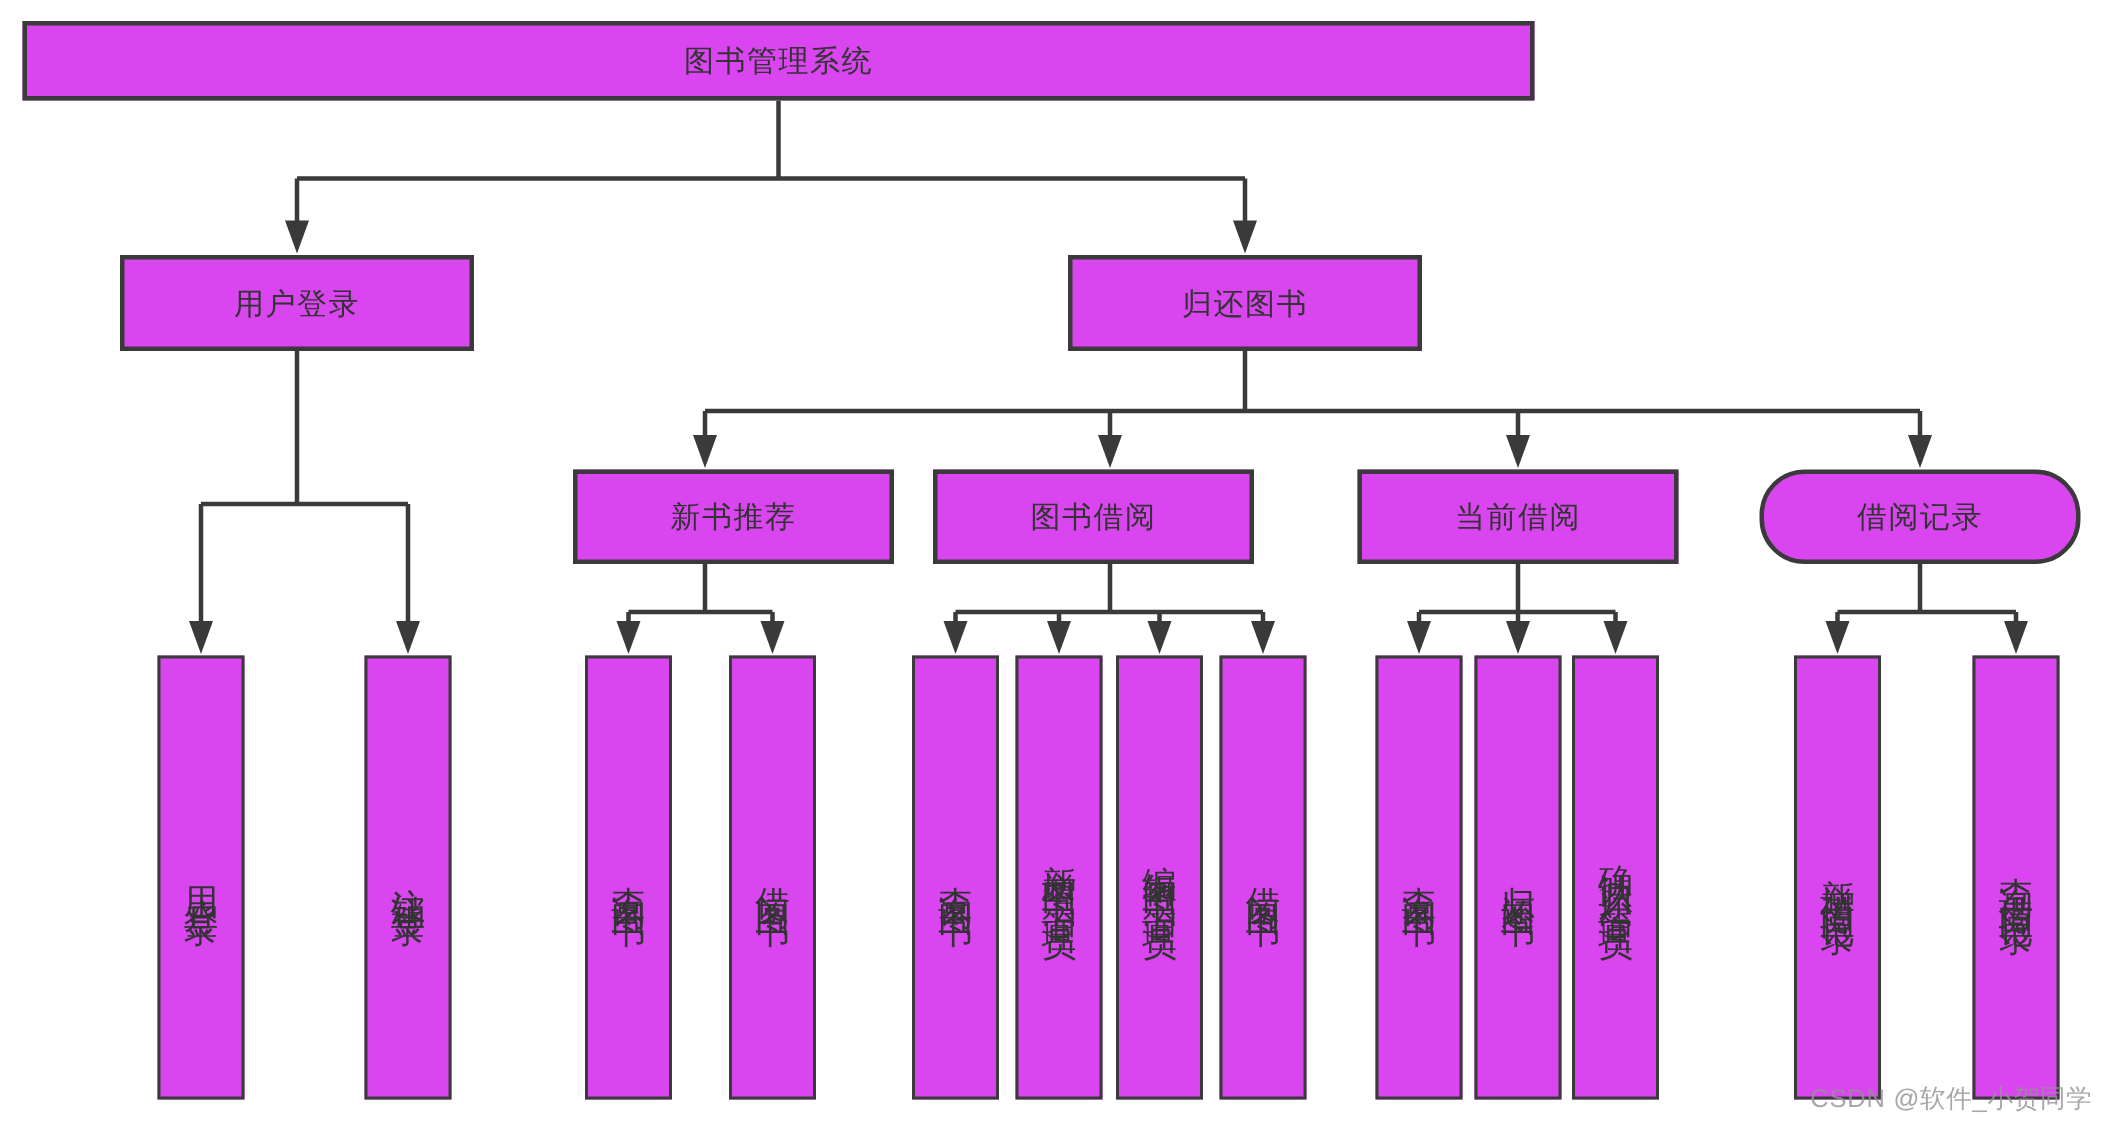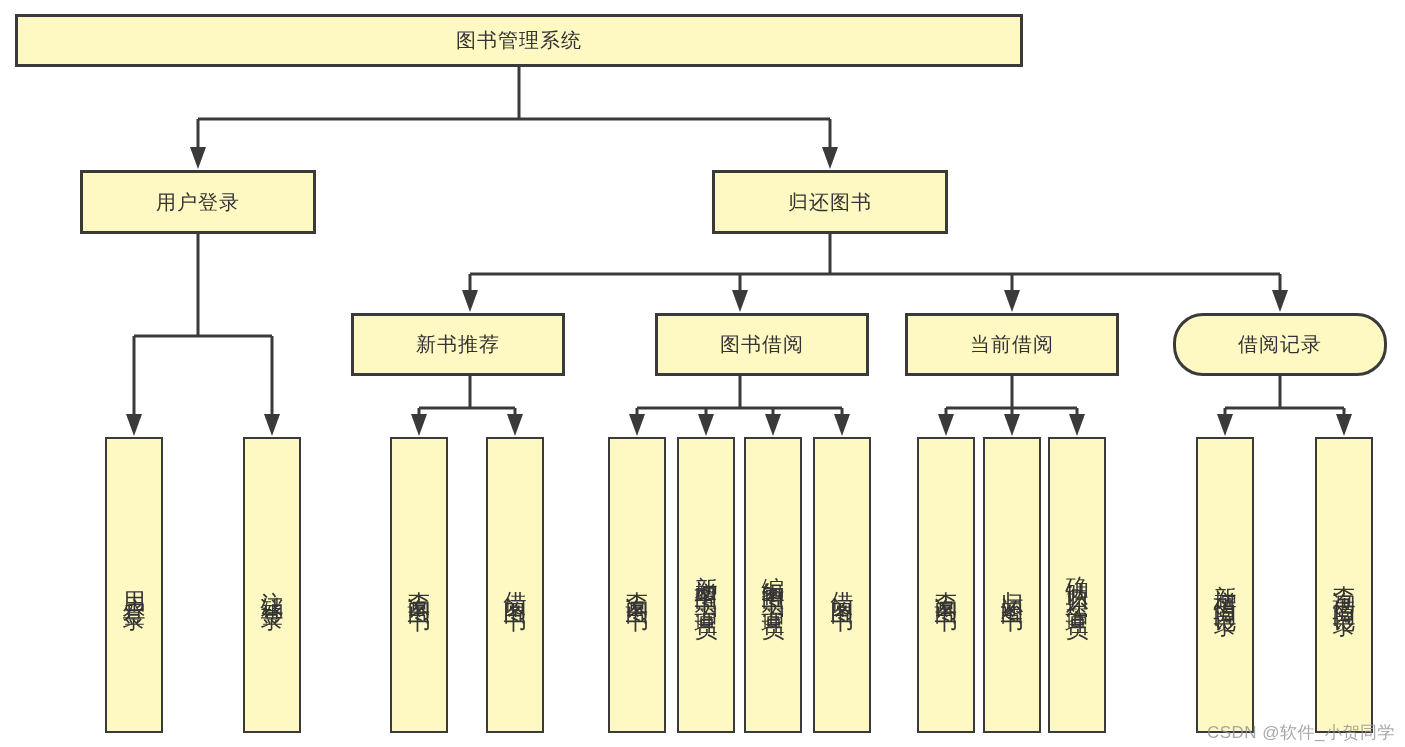--- a/index.html
+++ b/index.html
@@ -4,32 +4,32 @@
 <style>
   html, body { margin:0; padding:0; background:#ffffff; }
   .canvas {
     position:relative; width:1405px; height:747px; background:#ffffff;
     font-family:"Liberation Sans","DejaVu Sans",sans-serif; overflow:hidden;
   }
   .wires { position:absolute; left:0; top:0; width:1405px; height:747px; z-index:0; }
   .wires .ln { stroke:#3a3a3a; stroke-width:3; fill:none; }
   .wires .ar { fill:#3a3a3a; stroke:none; }
   .node {
-    position:absolute; box-sizing:border-box; background:#fef9c3;
+    position:absolute; box-sizing:border-box; background:#d946ef;
     border:3px solid #3a3a3a; color:#333333; z-index:1;
     display:flex; align-items:center; justify-content:center; text-align:center;
   }
   .node.h  { font-size:20px; letter-spacing:1px; }
   .root    { left:15px;  top:14px;  width:1008px; height:53px; }
   .l2      { top:170px; width:236px; height:64px; }
   .l2.a    { left:80px; }
   .l2.b    { left:712px; }
   .l3      { top:313px; width:214px; height:63px; }
-  .l3.a    { left:351px;font-family:Liberation Mono, monospace; }
-  .l3.b    { left:655px; }
+  .l3.a    { left:382px;font-family:Liberation Mono, monospace; }
+  .l3.b    { left:622px; }
   .l3.c    { left:905px; }
   .l3.d    { left:1173px;border-radius:30px; }
   .leaf    { top:437px; width:58px; height:296px; border-width:2.5px; }
   .leaf span {
     writing-mode:vertical-rl; text-orientation:mixed;
     font-size:23px; letter-spacing:6px; line-height:1;
   }
   .leaf.p1 { left:105px; }  .leaf.p2 { left:243px; }
   .leaf.p3 { left:390px; }  .leaf.p4 { left:486px; }
   .leaf.p5 { left:608px; }  .leaf.p6 { left:677px; }

